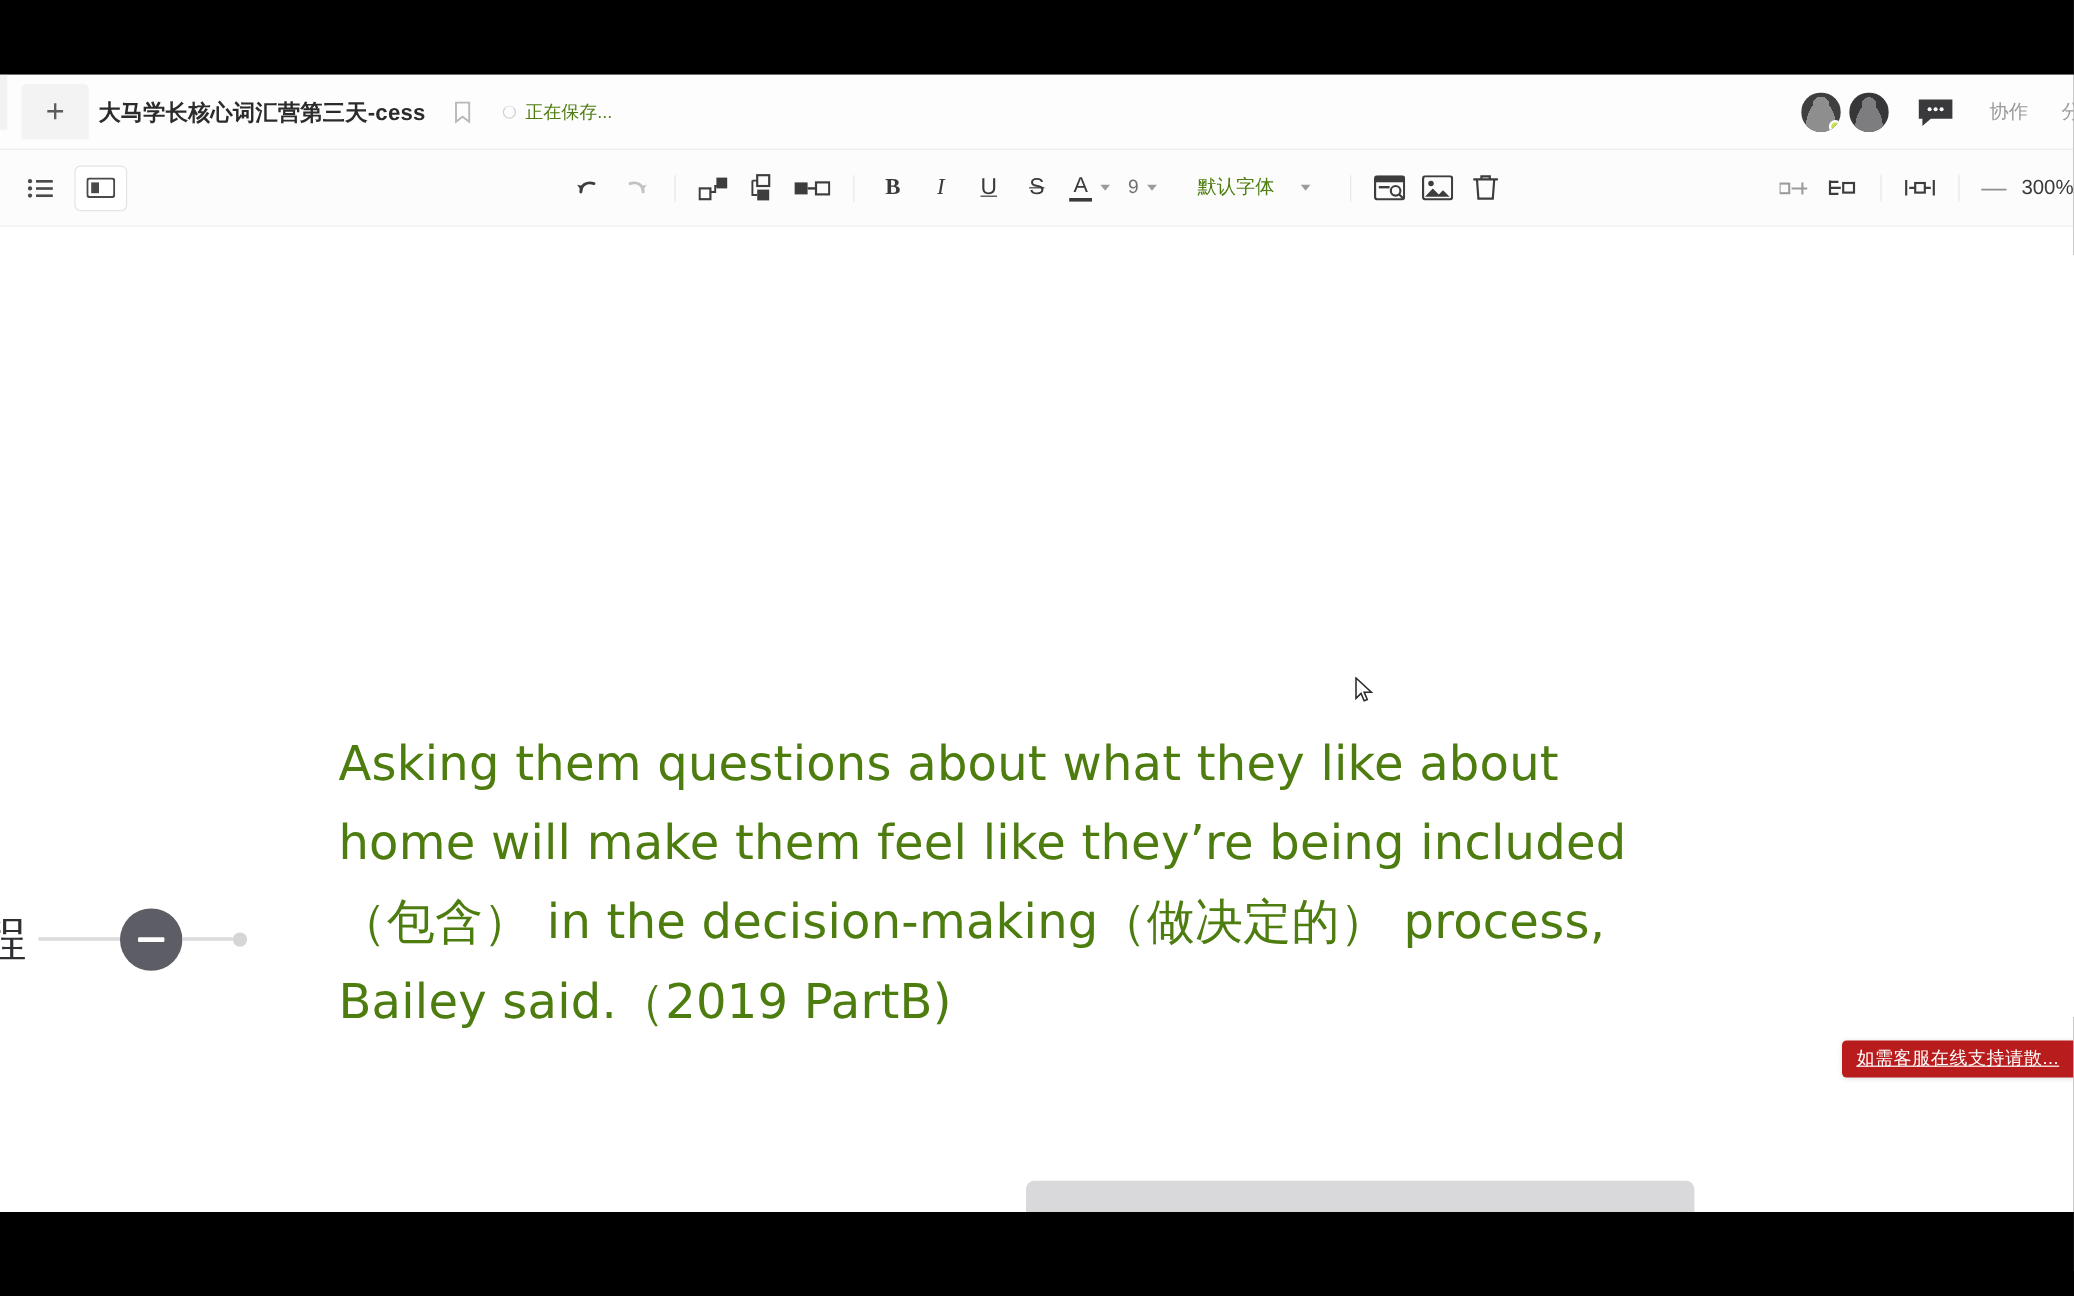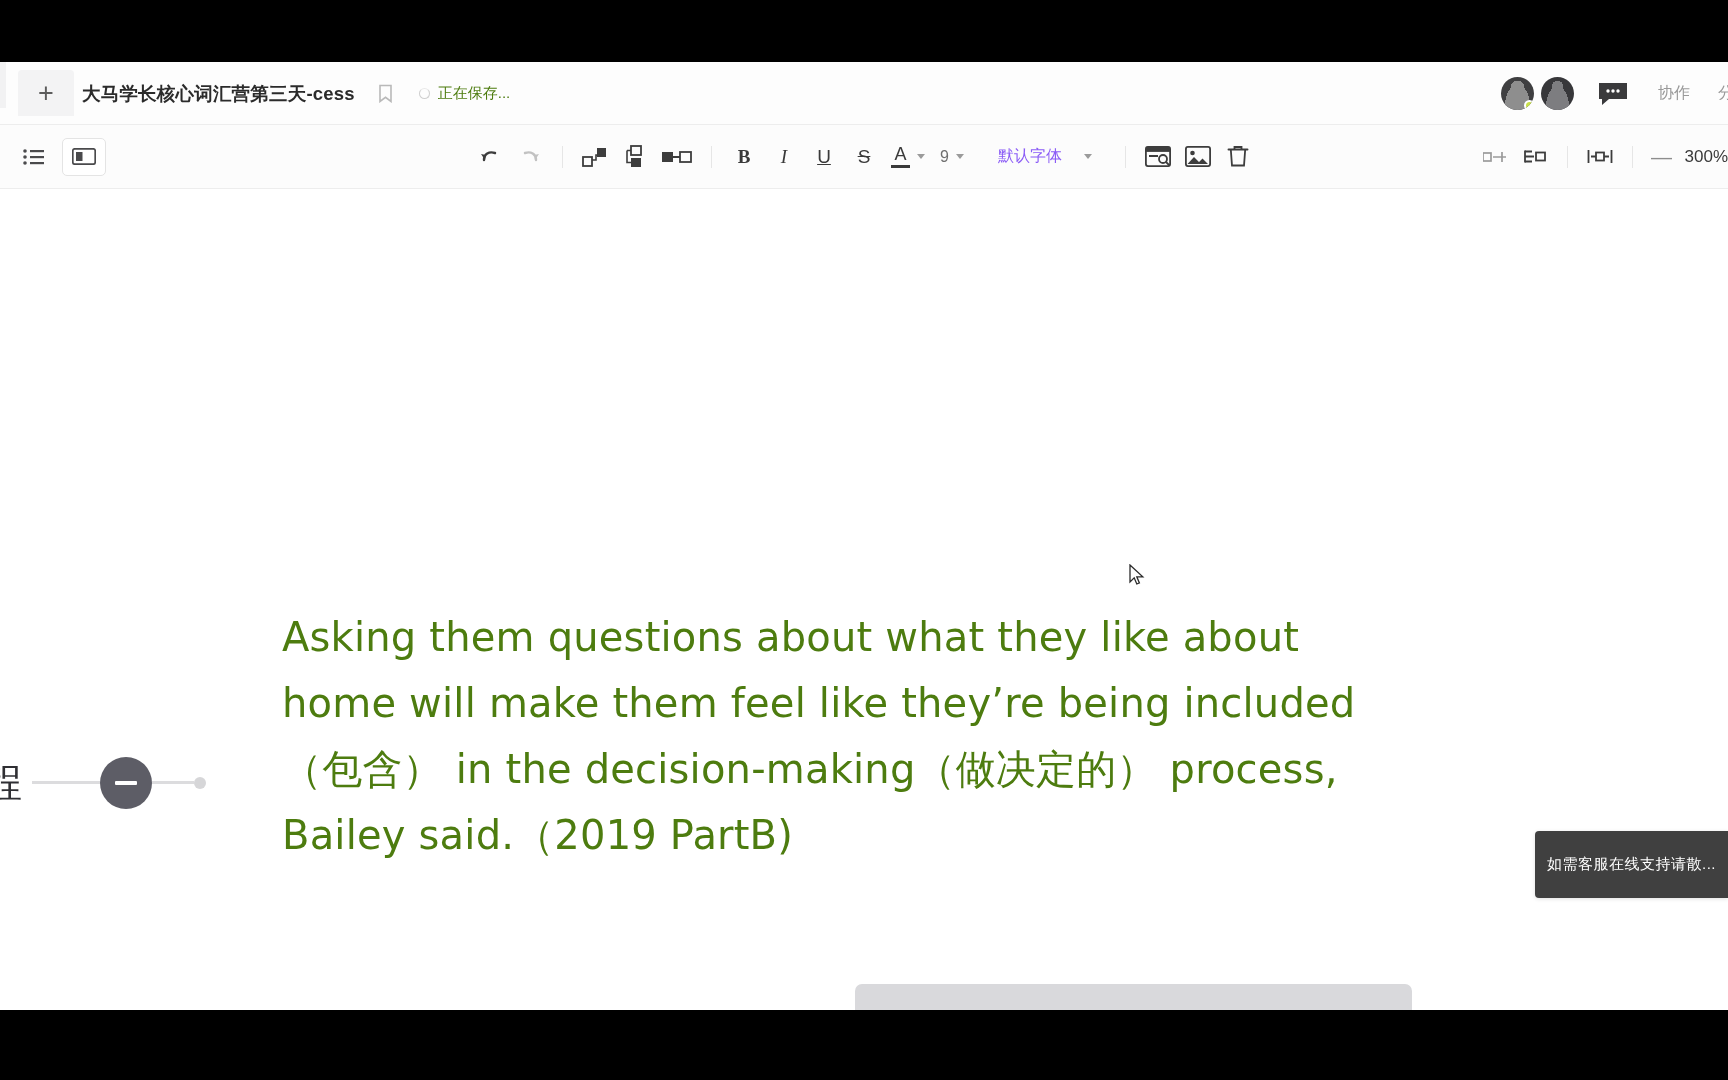--- a/index.html
+++ b/index.html
@@ -172,21 +172,21 @@
     width: 0; height: 0;
     border-left: 4.5px solid transparent;
     border-right: 4.5px solid transparent;
     border-top: 5px solid #9b9b9b;
     margin-left: 7px;
   }
   .fontsize-val {
     font-size: 16px; color: #6f6f6f;
   }
   .fontname-val {
-    font-size: 16px; color: #8b5cf6; white-space: nowrap;
+    font-size: 16px; color: #4d7c0f; white-space: nowrap;
   }
   .tb-right {
     position: absolute;
     right: 0;
     display: flex; align-items: center;
     height: 64px;
     padding-right: 0;
   }
   .zoom-minus {
     font-size: 21px; color: #8d8d8d;
@@ -257,28 +257,29 @@
     position: absolute;
     left: 1129px; top: 375px;
     width: 16px; height: 22px;
     z-index: 30;
   }
 
   
   .toast {
     position: absolute;
     right: 0px; bottom: 112px;
-    background: #404040;
+    background: #b91c1c;
     color: #fff;
     font-size: 15px;
-    padding: 24px 12px;
+    padding: 6px 12px;
     border-radius: 4px 0 0 4px;
     white-space: nowrap;
     letter-spacing: .5px;
     box-shadow: 0 1px 4px rgba(0,0,0,.12);
+    text-decoration: underline;
   }
 
   
   .bottom-bar {
     position: absolute;
     left: 855px; bottom: 0px;
     width: 557px; height: 26px;
     background: #d9d9dc;
     border-radius: 7px 7px 0 0;
   }

